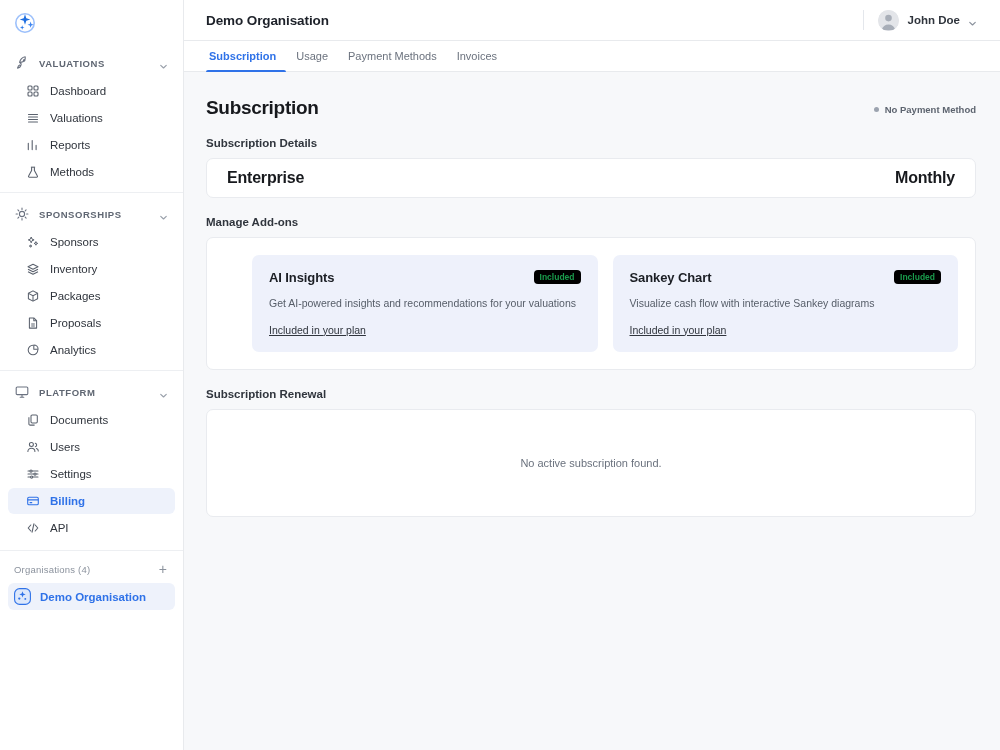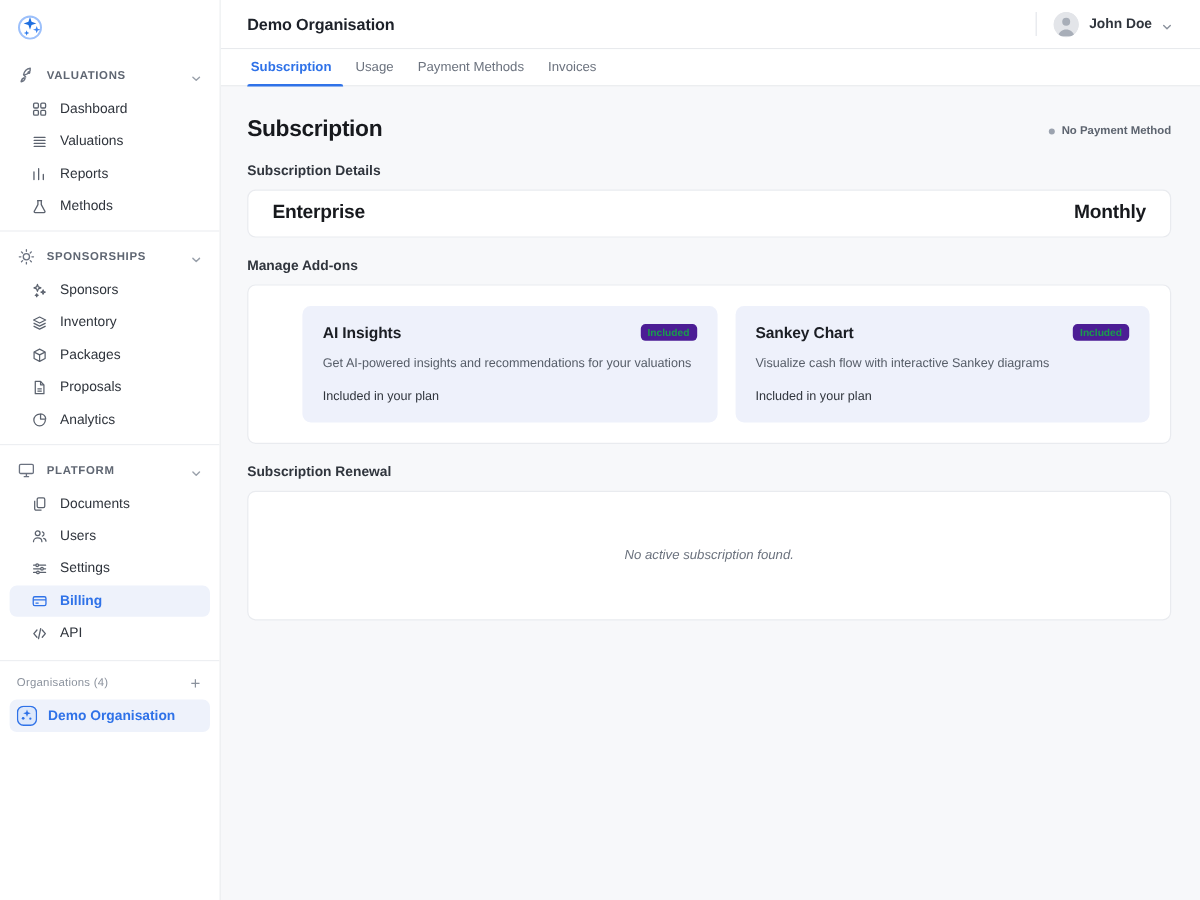--- a/index.html
+++ b/index.html
@@ -122,28 +122,28 @@
 
   .addons-card { padding: 17px; }
   .addons-grid { display: grid; grid-template-columns: 1fr 1fr; gap: 15px; margin-left: 28px; }
   .addon {
     background: #eef1fb; border-radius: 7px; padding: 15px 17px 16px 17px;
   }
   .addon-head { display: flex; align-items: flex-start; }
   .addon-title { font-size: 13px; font-weight: 700; color: #1b1e24; letter-spacing: -.1px; }
   .badge {
     margin-left: auto; font-size: 8.5px; font-weight: 700;
-    color: #1a9c4c; background: #4c1d95; border-radius: 4px;
+    color: #1a9c4c; background: #000000; border-radius: 4px;
     padding: 2px 6px; line-height: 1.2; white-space: nowrap;
   }
   .addon-desc { font-size: 10.5px; color: #565d68; margin-top: 11px; line-height: 1.4; }
-  .addon-note { font-size: 10.5px; color: #30353d; margin-top: 13px; }
+  .addon-note { font-size: 10.5px; color: #30353d; margin-top: 13px; text-decoration: underline; }
 
   .renewal-card {
-    height: 108px; display: flex; align-items: center; justify-content: center; font-style: italic;
+    height: 108px; display: flex; align-items: center; justify-content: center;
   }
   .renewal-empty { font-size: 11px; color: #6b727e; }
 
   .bottom-space { height: 220px; }
 
   
   .content::-webkit-scrollbar { width: 7px; }
   .content::-webkit-scrollbar-track { background: #f1f2f4; }
   .content::-webkit-scrollbar-thumb { background: #c9ccd2; border-radius: 4px; }
 </style>

